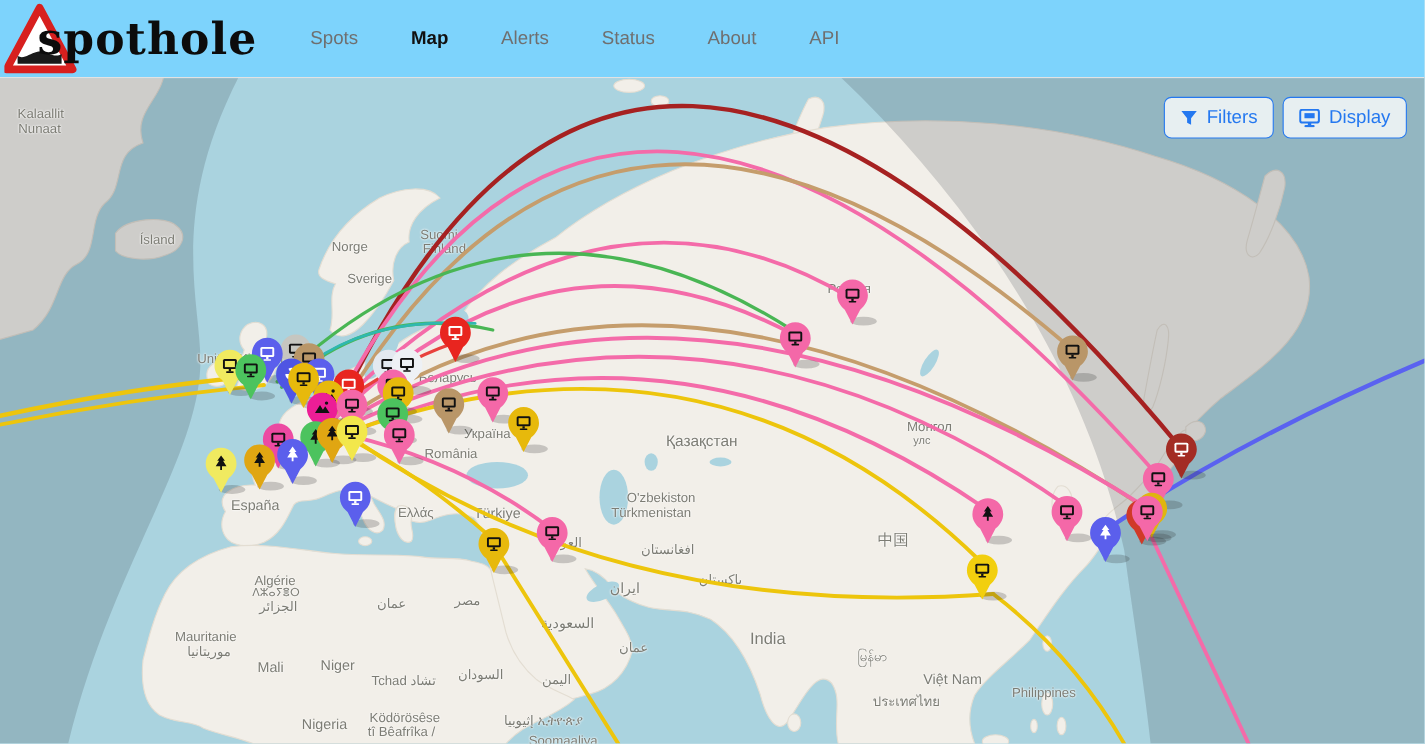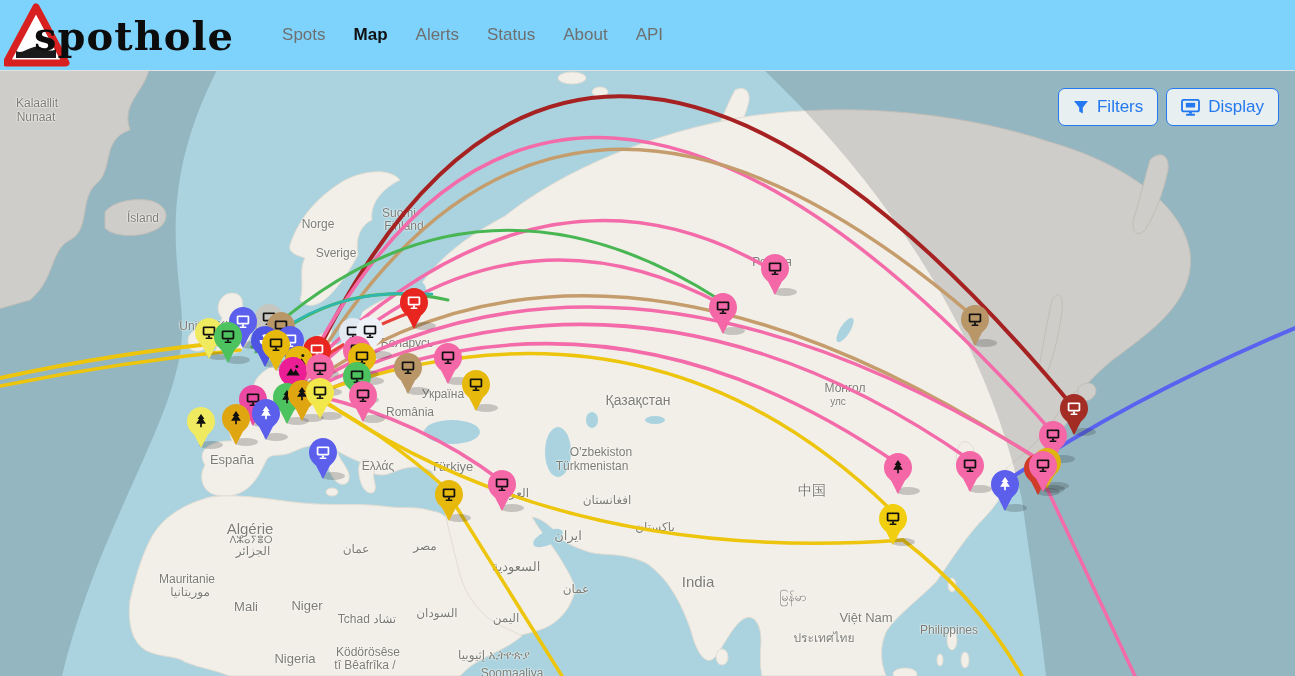--- a/index.html
+++ b/index.html
@@ -1,21 +1,21 @@
 <!DOCTYPE html>
 <html><head>
 <meta charset="utf-8">
 <style>
   html,body{margin:0;padding:0;}
   body{width:1295px;height:676px;overflow:hidden;font-family:"Liberation Sans",sans-serif;background:#fff;position:relative;}
   
   #header{position:absolute;left:0;top:0;width:1295px;height:70px;background:#7dd3fc;border-bottom:1px solid #e2e2e2;z-index:50;display:flex;align-items:center;}
   #logo{display:flex;align-items:center;height:70px;margin-left:4px;cursor:pointer;}
   #brand-text{font-family:"DejaVu Serif","Liberation Serif",serif;font-weight:bold;font-size:40px;color:#0c0c0c;margin-left:-38px;letter-spacing:1px;}
-  #nav{display:flex;gap:28px;margin-left:48px;}
+  #nav{display:flex;gap:48px;margin-left:48px;}
   .nav-item{font-size:17px;color:#6f6f6f;cursor:pointer;}
   .nav-item.active{color:#111;font-weight:bold;}
   
   #map{position:absolute;left:0;top:70px;width:1295px;height:606px;background:#aad3df;overflow:hidden;}
   #map svg.layer{position:absolute;left:0;top:-70px;width:1295px;height:676px;}
   #labels{position:absolute;left:0;top:-70px;width:1295px;height:676px;}
   .map-label{position:absolute;transform:translate(-50%,-50%);color:#7c7c74;font-size:12px;white-space:nowrap;text-shadow:0 0 2px #fff,0 0 2px #fff;}
   #markers{position:absolute;left:0;top:-70px;width:1295px;height:676px;}
   .pin{position:absolute;width:40px;height:44px;cursor:pointer;}
   
@@ -106,21 +106,21 @@
       <div class="map-label" style="left: 812px; top: 491px; font-size: 14px;">中国</div>
       <div class="map-label" style="left: 601px; top: 452px;">O'zbekiston</div>
       <div class="map-label" style="left: 592px; top: 466px;">Türkmenistan</div>
       <div class="map-label" style="left: 607px; top: 500px;">افغانستان</div>
       <div class="map-label" style="left: 655px; top: 527px;">باكستان</div>
       <div class="map-label" style="left: 568px; top: 535px; font-size: 13px;">ایران</div>
       <div class="map-label" style="left: 513px; top: 493px;">العراق</div>
       <div class="map-label" style="left: 516px; top: 566px; font-size: 13px;">السعودية</div>
       <div class="map-label" style="left: 425px; top: 546px;">مصر</div>
       <div class="map-label" style="left: 356px; top: 549px;">عمان</div>
-      <div class="map-label" style="left: 250px; top: 528px; font-size: 15px;">Algérie</div>
+      <div class="map-label" style="left: 250px; top: 528px; font-size: 12px;">Algérie</div>
       <div class="map-label" style="left: 251px; top: 539px; font-size: 10px;">ⴷⵣⴰⵢⴻⵔ</div>
       <div class="map-label" style="left: 253px; top: 551px;">الجزائر</div>
       <div class="map-label" style="left: 187px; top: 579px;">Mauritanie</div>
       <div class="map-label" style="left: 190px; top: 592px;">موريتانيا</div>
       <div class="map-label" style="left: 246px; top: 606px; font-size: 13px;">Mali</div>
       <div class="map-label" style="left: 307px; top: 605px; font-size: 13px;">Niger</div>
       <div class="map-label" style="left: 367px; top: 619px;">Tchad تشاد</div>
       <div class="map-label" style="left: 437px; top: 613px;">السودان</div>
       <div class="map-label" style="left: 506px; top: 618px;">اليمن</div>
       <div class="map-label" style="left: 576px; top: 589px;">عمان</div>

